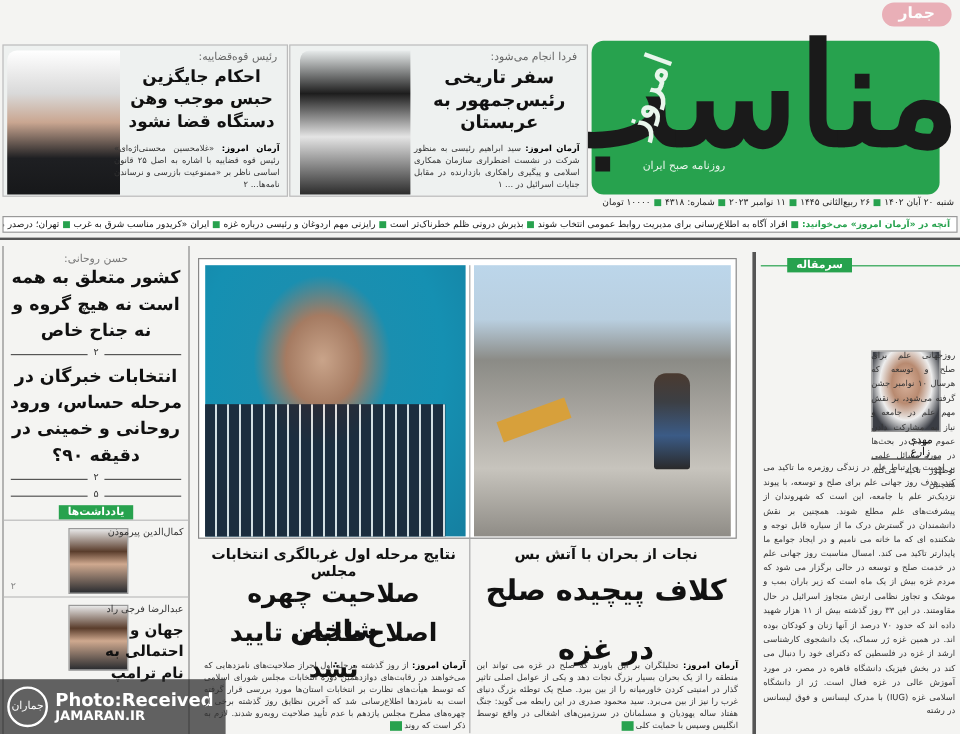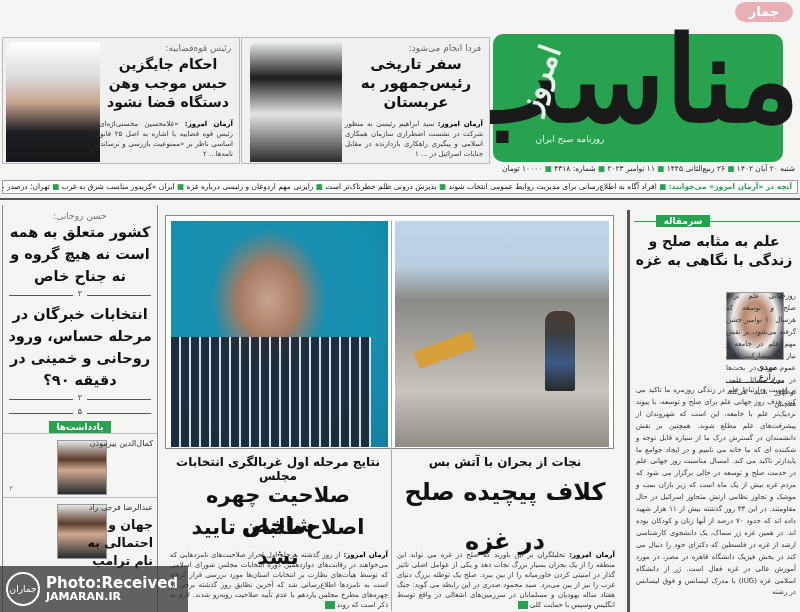--- a/index.html
+++ b/index.html
@@ -189,18 +189,17 @@
 <div class="abs c-head maj-head2">اصلاح‌طلبان تایید نشد</div>
 <div class="abs c-body maj-body">
   <b>آرمان امروز:</b>
   <span>از روز گذشته مرحله اول احراز صلاحیت‌های نامزدهایی که می‌خواهند در رقابت‌های دوازدهمین دوره انتخابات مجلس شورای اسلامی که توسط هیأت‌های نظارت بر انتخابات استان‌ها مورد بررسی قرار گرفته است به نامزدها اطلاع‌رسانی شد که آخرین نظایق روز گذشته برخی از چهره‌های مطرح مجلس یازدهم با عدم تأیید صلاحیت روبه‌رو شدند. لازم به ذکر است که روند</span>
   <span class="pg-badge"></span>
 </div>
 
 <div class="abs rightcol">
   <div class="ed-line"></div>
   <div class="ed-tag">سرمقاله</div>
-  <div class="ed-head">علم به مثابه صلح و زندگی با نگاهی به غزه</div>
   <div class="ed-photo"></div>
   <div class="ed-author">مهدی زارع</div>
   <div class="ed-intro">روزجهانی علم برای صلح و توسعه که هرسال ۱۰ نوامبر جشن گرفته می‌شود، بر نقش مهم علم در جامعه و نیاز به مشارکت دادن عموم مردم در بحث‌ها در مورد مسائل علمی نوظهور تاکید می‌کند. همچنین</div>
   <div class="ed-body">بر اهمیت و ارتباط علم در زندگی روزمره ما تاکید می کند. هدف روز جهانی علم برای صلح و توسعه، با پیوند نزدیک‌تر علم با جامعه، این است که شهروندان از پیشرفت‌های علم مطلع شوند. همچنین بر نقش دانشمندان در گسترش درک ما از سیاره قابل توجه و شکننده ای که ما خانه می نامیم و در ایجاد جوامع ما پایدارتر تاکید می کند. امسال مناسبت روز جهانی علم در خدمت صلح و توسعه در حالی برگزار می شود که مردم غزه بیش از یک ماه است که زیر باران بمب و موشک و تجاوز نظامی ارتش متجاوز اسرائیل در حال مقاومتند. در این ۳۳ روز گذشته بیش از ۱۱ هزار شهید داده اند که حدود ۷۰ درصد از آنها زنان و کودکان بوده اند. در همین غزه ژر سماک، یک دانشجوی کارشناسی ارشد از غزه در فلسطین که دکترای خود را دنبال می کند در بخش فیزیک دانشگاه قاهره در مصر، در مورد آموزش عالی در غزه فعال است. ژر از دانشگاه اسلامی غزه (IUG) با مدرک لیسانس و فوق لیسانس در رشته</div>
 </div>
 
 </body></html>

